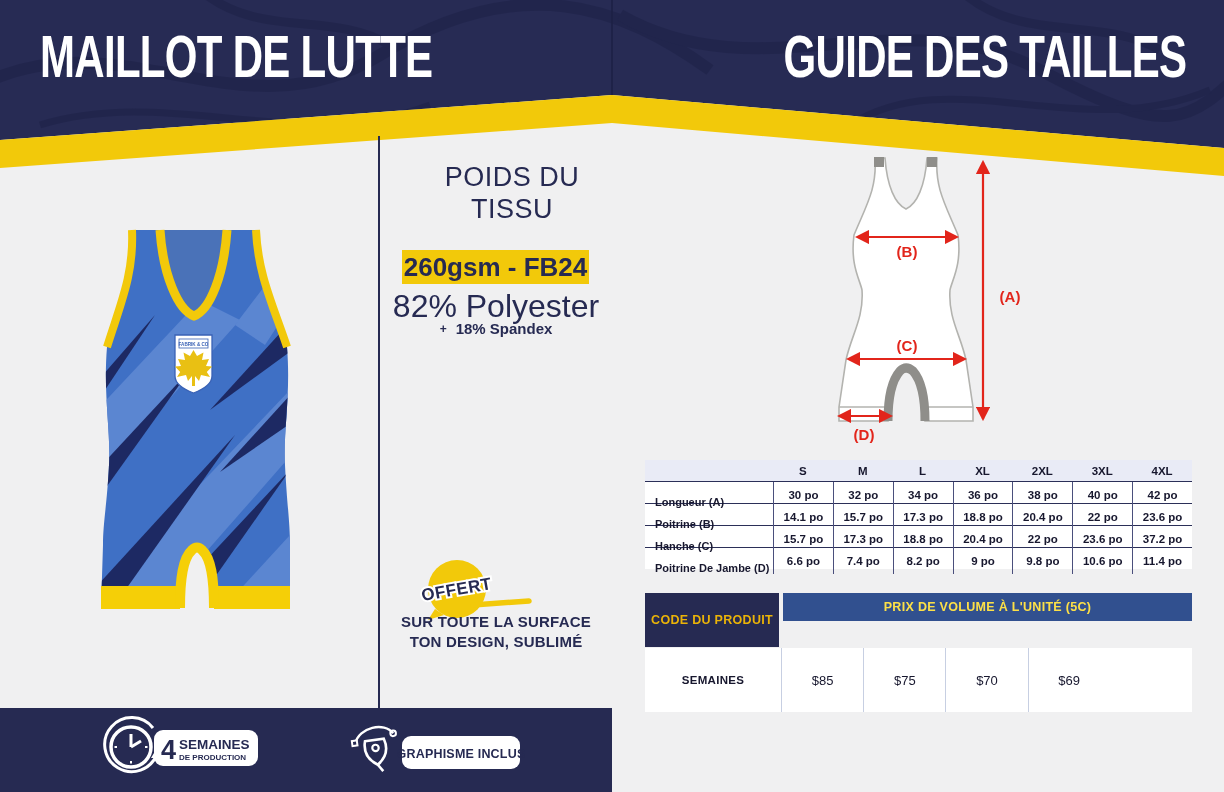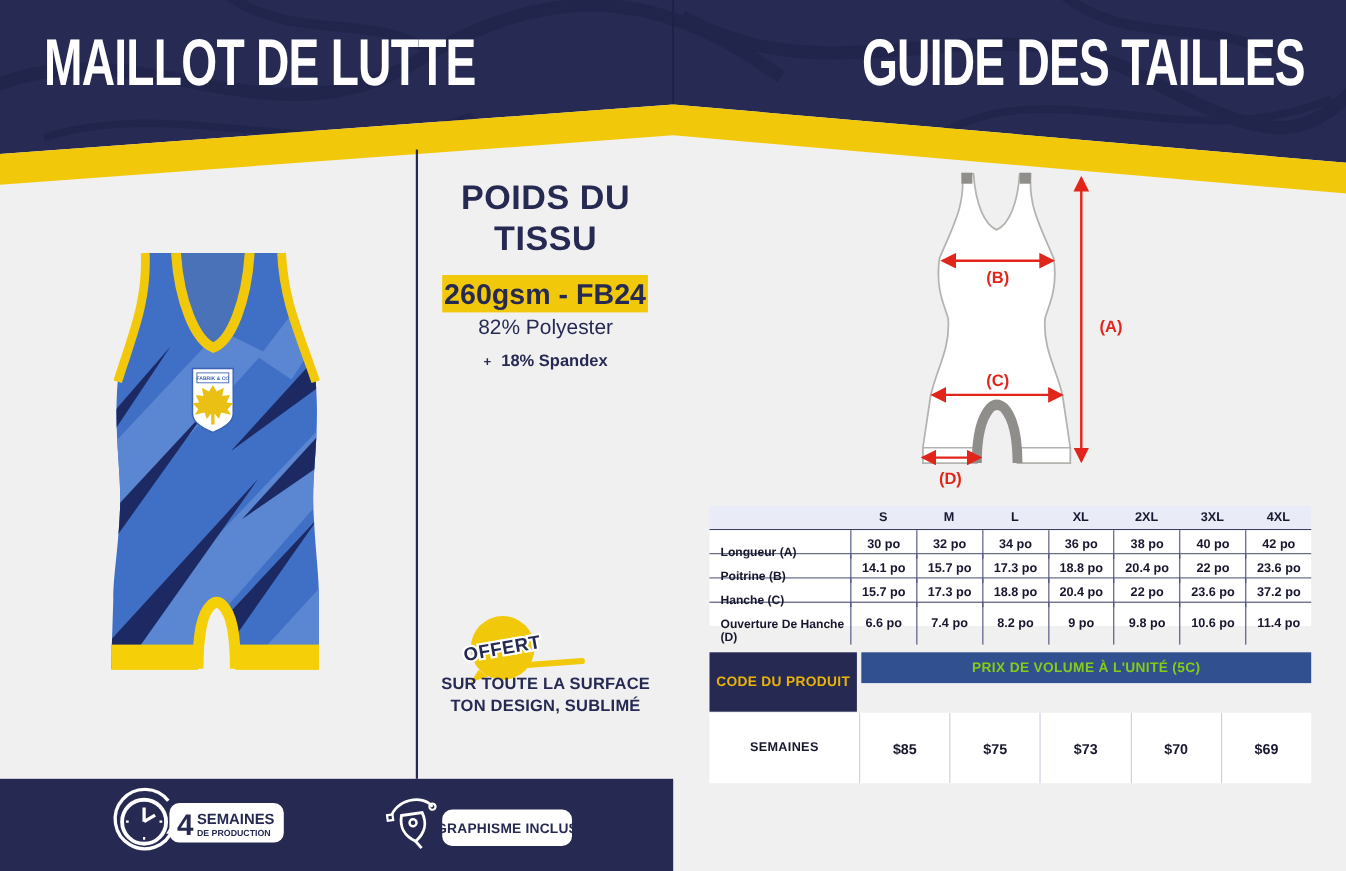--- a/index.html
+++ b/index.html
@@ -7,51 +7,51 @@
           font-family:"Liberation Sans",sans-serif;color:#262a52;}
   
   .hdr-svg{position:absolute;left:0;top:0;}
   .hdr-title{position:absolute;top:22px;font-size:60px;font-weight:800;color:#ffffff;
              letter-spacing:-1px;white-space:nowrap;}
   .hdr-title.left{left:40px;transform:scaleX(.70);transform-origin:left top;}
   .hdr-title.right{right:38px;transform:scaleX(.70);transform-origin:right top;}
   .v-divider{position:absolute;left:378px;top:136px;width:2px;height:572px;background:#262a52;}
   
   .mid{position:absolute;left:380px;width:232px;text-align:center;}
-  .fabric-head{top:162px;font-size:31px;font-weight:700;line-height:1.18;letter-spacing:.5px;}
+  .fabric-head{top:162px;font-size:27px;font-weight:400;line-height:1.18;letter-spacing:.5px;margin-left:16px;}
   .chip{position:absolute;left:402px;top:250px;width:187px;height:34px;background:#f2c90a;
         display:flex;align-items:center;justify-content:center;font-size:26px;font-weight:600;}
-  .comp-main{top:288px;font-size:19px;font-weight:500;}
+  .comp-main{top:288px;font-size:32px;font-weight:500;}
   .comp-sub{top:320px;font-size:15px;font-weight:700;display:flex;justify-content:center;gap:9px;}
   .comp-sub .plus{font-size:12px;font-weight:700;align-self:center;}
   .offer-text{top:612px;font-size:15px;font-weight:800;line-height:1.3;letter-spacing:.2px;}
   
   .size-table{position:absolute;left:645px;top:460px;width:547px;color:#17172e;}
   .st-row{display:grid;grid-template-columns:128px repeat(7,1fr);height:21px;background:#fff;
           border-bottom:1px solid #2b2f58;}
   .st-row.head{background:#e9ebf6;border-bottom:1px solid #2b2f58;}
   .st-row:last-child{border-bottom:none;}
   .st-cell{display:flex;align-items:center;justify-content:center;font-size:11.5px;font-weight:700;}
   .st-row:not(.head) .st-cell{border-left:1px solid #4a4f7c;}
   .st-row:not(.head) .st-cell:first-child{border-left:none;}
   .st-cell.lbl{justify-content:flex-start;padding-left:10px;font-size:11px;margin-top:14px;}
   .price-table{position:absolute;left:645px;top:593px;width:547px;height:119px;color:#17172e;}
   .pt-navy{position:absolute;left:0;top:0;width:134px;height:54px;background:#262a52;color:#eab308;
            display:flex;align-items:center;justify-content:center;font-size:12.5px;font-weight:700;
            letter-spacing:.3px;}
-  .pt-blue{position:absolute;left:138px;top:0;width:409px;height:28px;background:#31508f;color:#84cc16;
+  .pt-blue{position:absolute;left:138px;top:0;width:409px;height:28px;background:#31508f;color:#fde047;
            display:flex;align-items:center;justify-content:center;font-size:12.5px;font-weight:700;
            letter-spacing:.3px;}
   .pt-tiers{position:absolute;left:138px;top:28px;width:409px;height:26px;background:#e9ebf6;
             display:grid;grid-template-columns:repeat(5,1fr);border-bottom:1px solid #c7cfe2;}
   .pt-tier{display:flex;align-items:center;justify-content:center;font-size:11.5px;font-weight:700;}
   .pt-tier + .pt-tier{border-left:1px solid #c7cfe2;}
   .pt-data{position:absolute;left:0;top:55px;width:547px;height:64px;background:#fff;
            display:grid;grid-template-columns:136px repeat(5,1fr);}
-  .pt-cell{display:flex;align-items:center;justify-content:center;font-size:13px;font-weight:700;}
+  .pt-cell{display:flex;align-items:center;justify-content:center;font-size:13px;font-weight:400;}
   .pt-cell.product{font-size:11.5px;font-weight:700;letter-spacing:.3px;}
   .pt-cell + .pt-cell{border-left:1px solid #c7cfe2;}
   
   .footer{position:absolute;left:0;top:708px;width:612px;height:84px;background:#262a52;}
   svg text{font-family:"Liberation Sans",sans-serif;}
 </style>
 </head>
 <body>
 
 <div id="canvas">
@@ -206,39 +206,38 @@
       <div class="st-cell lbl">Hanche (C)</div>
       <div class="st-cell">15.7 po</div>
       <div class="st-cell">17.3 po</div>
       <div class="st-cell">18.8 po</div>
       <div class="st-cell">20.4 po</div>
       <div class="st-cell">22 po</div>
       <div class="st-cell">23.6 po</div>
       <div class="st-cell">37.2 po</div>
     </div>
     <div class="st-row">
-      <div class="st-cell lbl">Ouverture De Hanche (D)</div>
+      <div class="st-cell lbl">Poitrine De Jambe (D)</div>
       <div class="st-cell">6.6 po</div>
       <div class="st-cell">7.4 po</div>
       <div class="st-cell">8.2 po</div>
       <div class="st-cell">9 po</div>
       <div class="st-cell">9.8 po</div>
       <div class="st-cell">10.6 po</div>
       <div class="st-cell">11.4 po</div>
     </div>
   </div>
 
   <div class="price-table">
     <div class="pt-navy">CODE DU PRODUIT</div>
     <div class="pt-blue">PRIX DE VOLUME À L'UNITÉ (5C)</div>
     <div class="pt-data">
       <div class="pt-cell product">SEMAINES</div>
       <div class="pt-cell">$85</div>
       <div class="pt-cell">$75</div>
-      <div class="pt-cell">$73</div>
       <div class="pt-cell">$70</div>
       <div class="pt-cell">$69</div>
     </div>
   </div>
 
   <div class="footer">
 
     <svg style="position:absolute;left:100px;top:8px;" width="170" height="68" viewBox="0 0 170 68">
       <g stroke="#ffffff" fill="none">
         <path d="M53,12 A27,27 0 1 0 57,38" stroke-width="3"></path>

